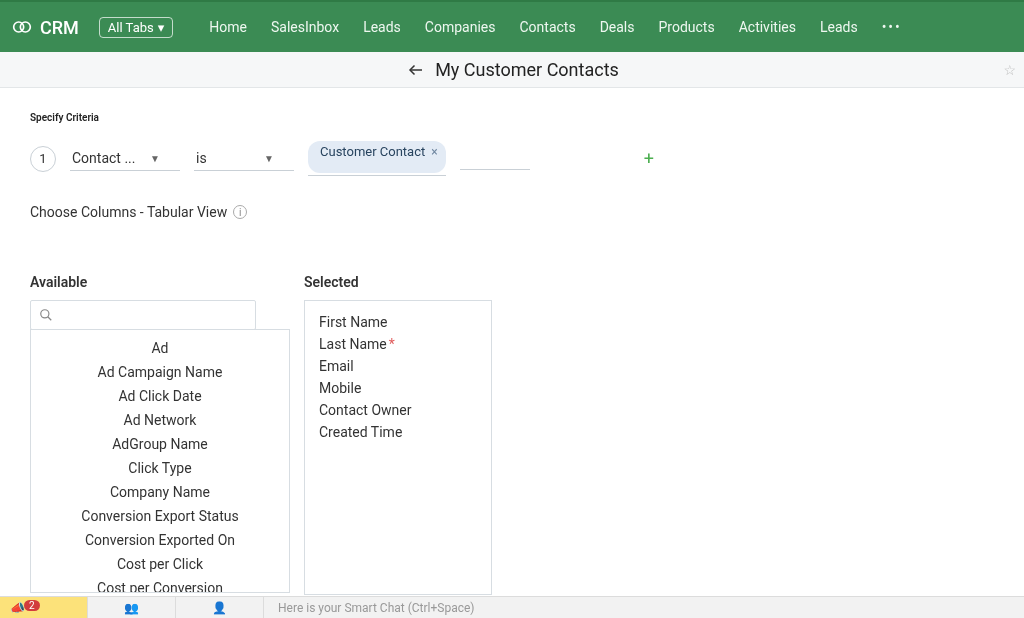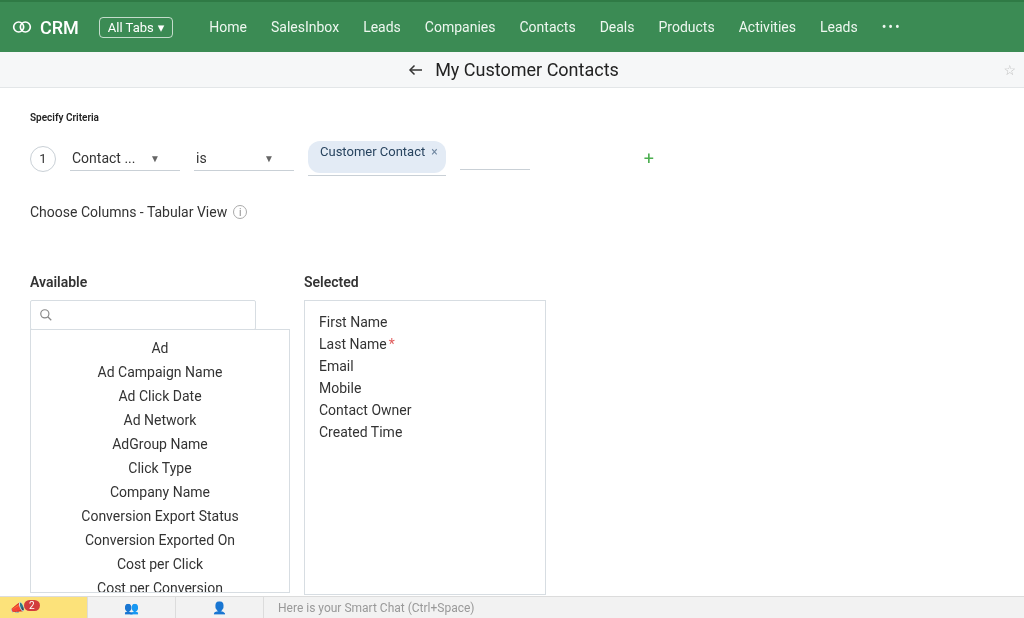--- a/index.html
+++ b/index.html
@@ -28,21 +28,21 @@
   .plus { color: #4caf50; font-size: 18px; cursor: pointer; margin-left: 100px; }
   .choose-columns { display: flex; align-items: center; gap: 6px; font-size: 14px; color: #333; margin-bottom: 20px; }
   .info-icon { width: 14px; height: 14px; border: 1px solid #aaa; border-radius: 50%; display: inline-flex; align-items: center; justify-content: center; font-size: 10px; color: #888; cursor: pointer; }
   .columns-area { display: flex; gap: 14px; }
   .col-block { display: flex; flex-direction: column; margin-top: 34px; }
   .col-title { font-size: 14px; font-weight: 600; margin-bottom: 10px; }
   .search-box { border: 1px solid #d7dde2; border-radius: 2px; height: 30px; display: flex; align-items: center; padding: 0 8px; width: 226px; margin-bottom: -1px; }
   .search-box svg { color: #888; }
   .search-input { border: none; outline: none; flex: 1; margin-left: 6px; font-size: 13px; }
   .listbox { border: 1px solid #d7dde2; width: 260px; height: 264px; overflow-y: scroll; padding: 6px 0; text-align: center; }
-  .listbox-sel { border: 1px solid #d7dde2; width: 242px; height: 295px; padding: 10px 14px; }
+  .listbox-sel { border: 1px solid #d7dde2; width: 188px; height: 295px; padding: 10px 14px; }
   .li-item { padding: 4px 14px; font-size: 14px; color: #333; cursor: pointer; white-space: nowrap; overflow: hidden; text-overflow: ellipsis; }
   .sel-item { padding: 3px 0; font-size: 14px; color: #333; }
   .req { color: #e05c5c; margin-left: 2px; }
   .footer-btns { padding: 12px 30px; display: flex; gap: 12px; }
   .btn { border-radius: 4px; padding: 14px 18px; font-size: 14px; cursor: pointer; border: 1px solid transparent; }
   .btn-primary { background: #1f8fff; color: #fff; }
   .btn-secondary { background: #fff; border-color: #cfd5da; color: #333; }
   .bottombar { position: fixed; bottom: 0; left: 0; right: 0; height: 22px; background: #f2f2f2; border-top: 1px solid #dcdcdc; display: flex; align-items: center; font-size: 12px; color: #888; }
   .bottom-seg { width: 88px; height: 100%; display: flex; align-items: center; justify-content: center; border-right: 1px solid #dcdcdc; }
   .bottom-seg.first { background: #fce27a; position: relative; justify-content: flex-start; padding-left: 10px; }

